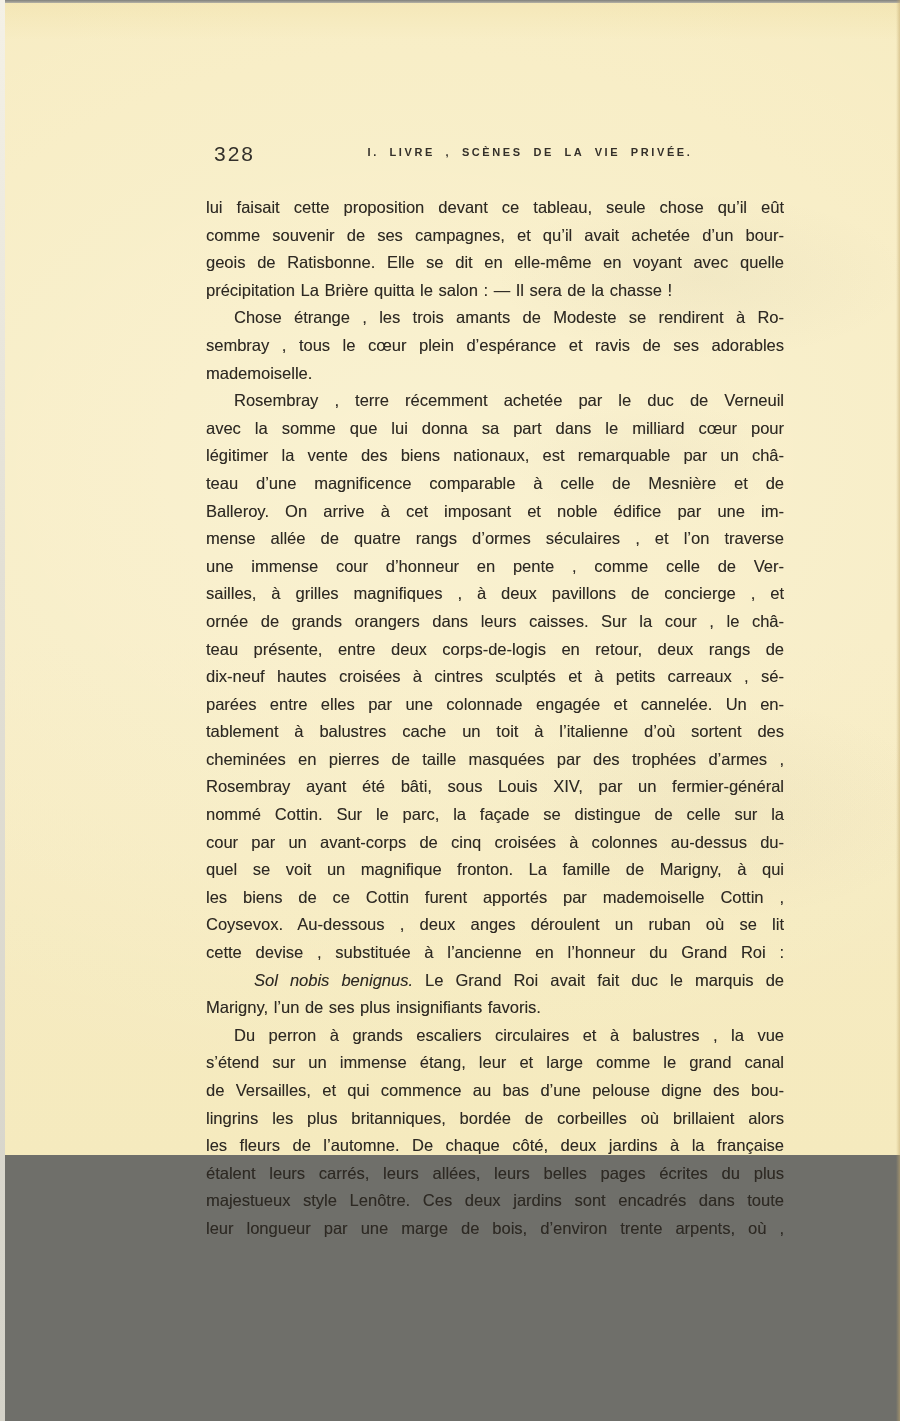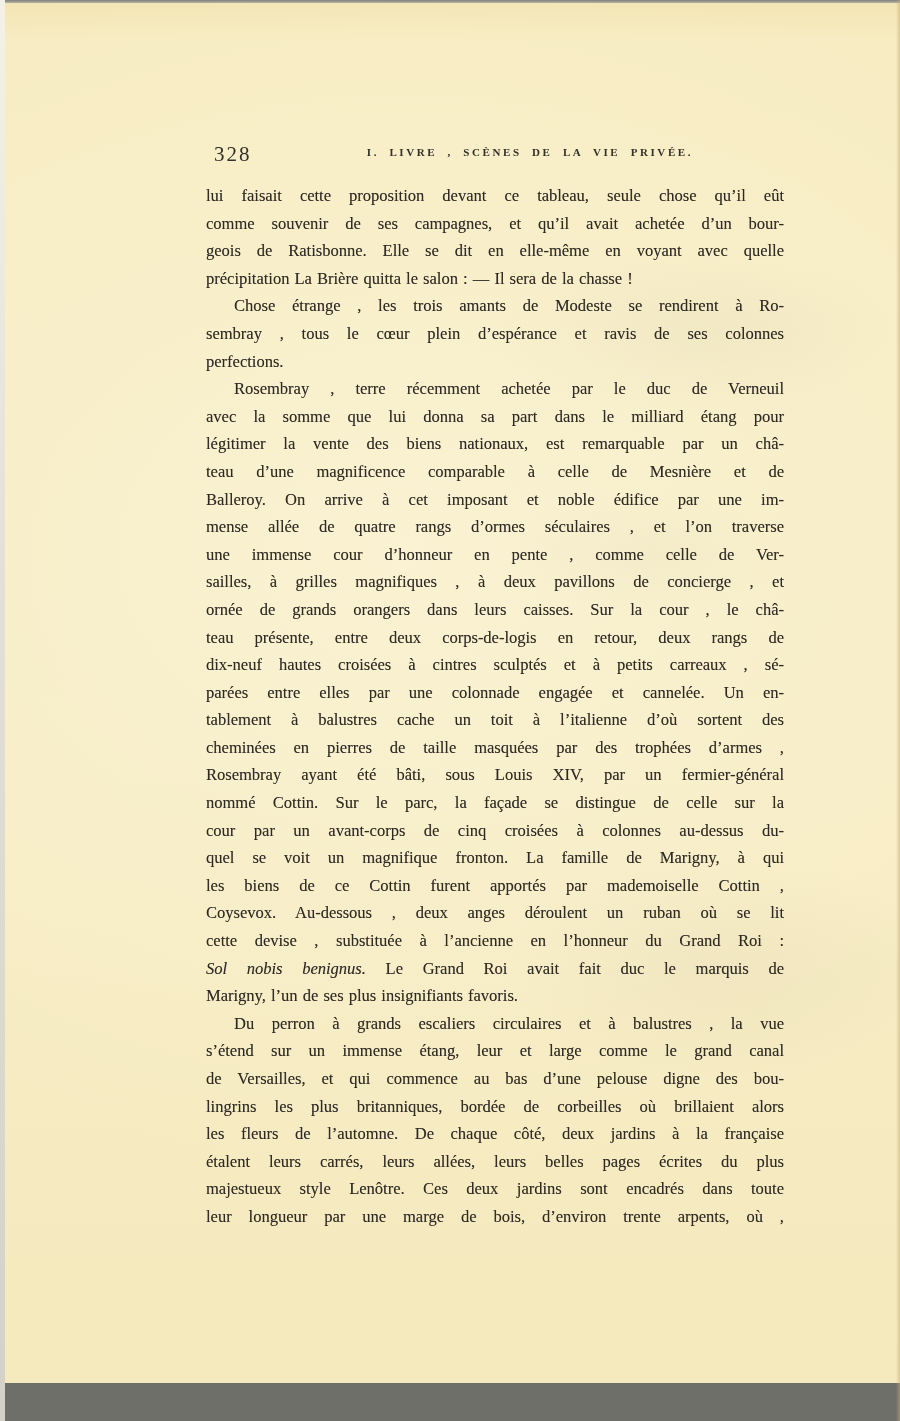--- a/index.html
+++ b/index.html
@@ -6,25 +6,25 @@
     margin: 0;
     padding: 0;
     width: 900px;
     height: 1421px;
     overflow: hidden;
     background: #6f6f6a;
   }
   .scan {
     position: relative;
     width: 900px;
-    height: 1383px;
+    height: 1155px;
     background:
       radial-gradient(ellipse 1200px 900px at 45% 40%, rgba(255,252,235,0.35), rgba(0,0,0,0) 70%),
       linear-gradient(180deg, #f3e5b2 0px, #f7ecc2 40px, #f7ecc4 55%, #f5eabe 100%);
-    font-family: Liberation Serif, serif;
+    font-family: Liberation Sans, sans-serif;
     color: #2d2923;
   }
   
   .edge-top {
     position: absolute; top: 0; left: 0; width: 900px; height: 3px;
     background: linear-gradient(180deg, #80807b, #b5b2a6);
   }
   .edge-left {
     position: absolute; top: 0; left: 0; width: 5px; height: 1421px;
     background: linear-gradient(180deg, #f4f1e6 0%, #e3e0d5 40%, #d4d2c8 100%);
@@ -63,38 +63,38 @@
     text-align: center;
     font-size: 11px;
     font-weight: bold;
     letter-spacing: 2.6px;
     word-spacing: 5px;
     white-space: nowrap;
     color: #34302a;
   }
   .textblock {
     position: absolute;
-    top: 182px;
+    top: 194px;
     left: 206px;
     width: 578px;
   }
   .line {
     font-size: 16.5px;
     line-height: 27.6px;
     height: 27.6px;
     text-align: justify;
     text-align-last: justify;
     word-spacing: 1px;
     white-space: normal;
     color: #2d2923;
     text-shadow: 0.2px 0.2px 0 rgba(45,41,35,0.35);
   }
   .line.lastline { text-align-last: left; }
   .line.indent { text-indent: 28px; }
-  .italic { font-style: italic; }
+  .italic { font-style: italic; margin-left: 48px; }
 </style>
 </head>
 <body>
 
 <div class="scan">
   <div class="mottle"></div>
   <div class="edge-top"></div>
   <div class="edge-left"></div>
   <div class="edge-right"></div>
 
@@ -102,24 +102,24 @@
     <span class="pagenum">328</span>
     <span class="running-header">I. LIVRE , SCÈNES DE LA VIE PRIVÉE.</span>
   </div>
 
   <div class="textblock" id="textblock">
       <div class="line"><span>lui faisait cette proposition devant ce tableau, seule chose qu’il eût</span></div>
       <div class="line"><span>comme souvenir de ses campagnes, et qu’il avait achetée d’un bour-</span></div>
       <div class="line"><span>geois de Ratisbonne. Elle se dit en elle-même en voyant avec quelle</span></div>
       <div class="line lastline"><span>précipitation La Brière quitta le salon : — Il sera de la chasse !</span></div>
       <div class="line indent"><span>Chose étrange , les trois amants de Modeste se rendirent à Ro-</span></div>
-      <div class="line"><span>sembray , tous le cœur plein d’espérance et ravis de ses colonnes</span></div>
-      <div class="line lastline"><span>perfections.</span></div>
+      <div class="line"><span>sembray , tous le cœur plein d’espérance et ravis de ses adorables</span></div>
+      <div class="line lastline"><span>mademoiselle.</span></div>
       <div class="line indent"><span>Rosembray , terre récemment achetée par le duc de Verneuil</span></div>
-      <div class="line"><span>avec la somme que lui donna sa part dans le milliard étang pour</span></div>
+      <div class="line"><span>avec la somme que lui donna sa part dans le milliard cœur pour</span></div>
       <div class="line"><span>légitimer la vente des biens nationaux, est remarquable par un châ-</span></div>
       <div class="line"><span>teau d’une magnificence comparable à celle de Mesnière et de</span></div>
       <div class="line"><span>Balleroy. On arrive à cet imposant et noble édifice par une im-</span></div>
       <div class="line"><span>mense allée de quatre rangs d’ormes séculaires , et l’on traverse</span></div>
       <div class="line"><span>une immense cour d’honneur en pente , comme celle de Ver-</span></div>
       <div class="line"><span>sailles, à grilles magnifiques , à deux pavillons de concierge , et</span></div>
       <div class="line"><span>ornée de grands orangers dans leurs caisses. Sur la cour , le châ-</span></div>
       <div class="line"><span>teau présente, entre deux corps-de-logis en retour, deux rangs de</span></div>
       <div class="line"><span>dix-neuf hautes croisées à cintres sculptés et à petits carreaux , sé-</span></div>
       <div class="line"><span>parées entre elles par une colonnade engagée et cannelée. Un en-</span></div>

